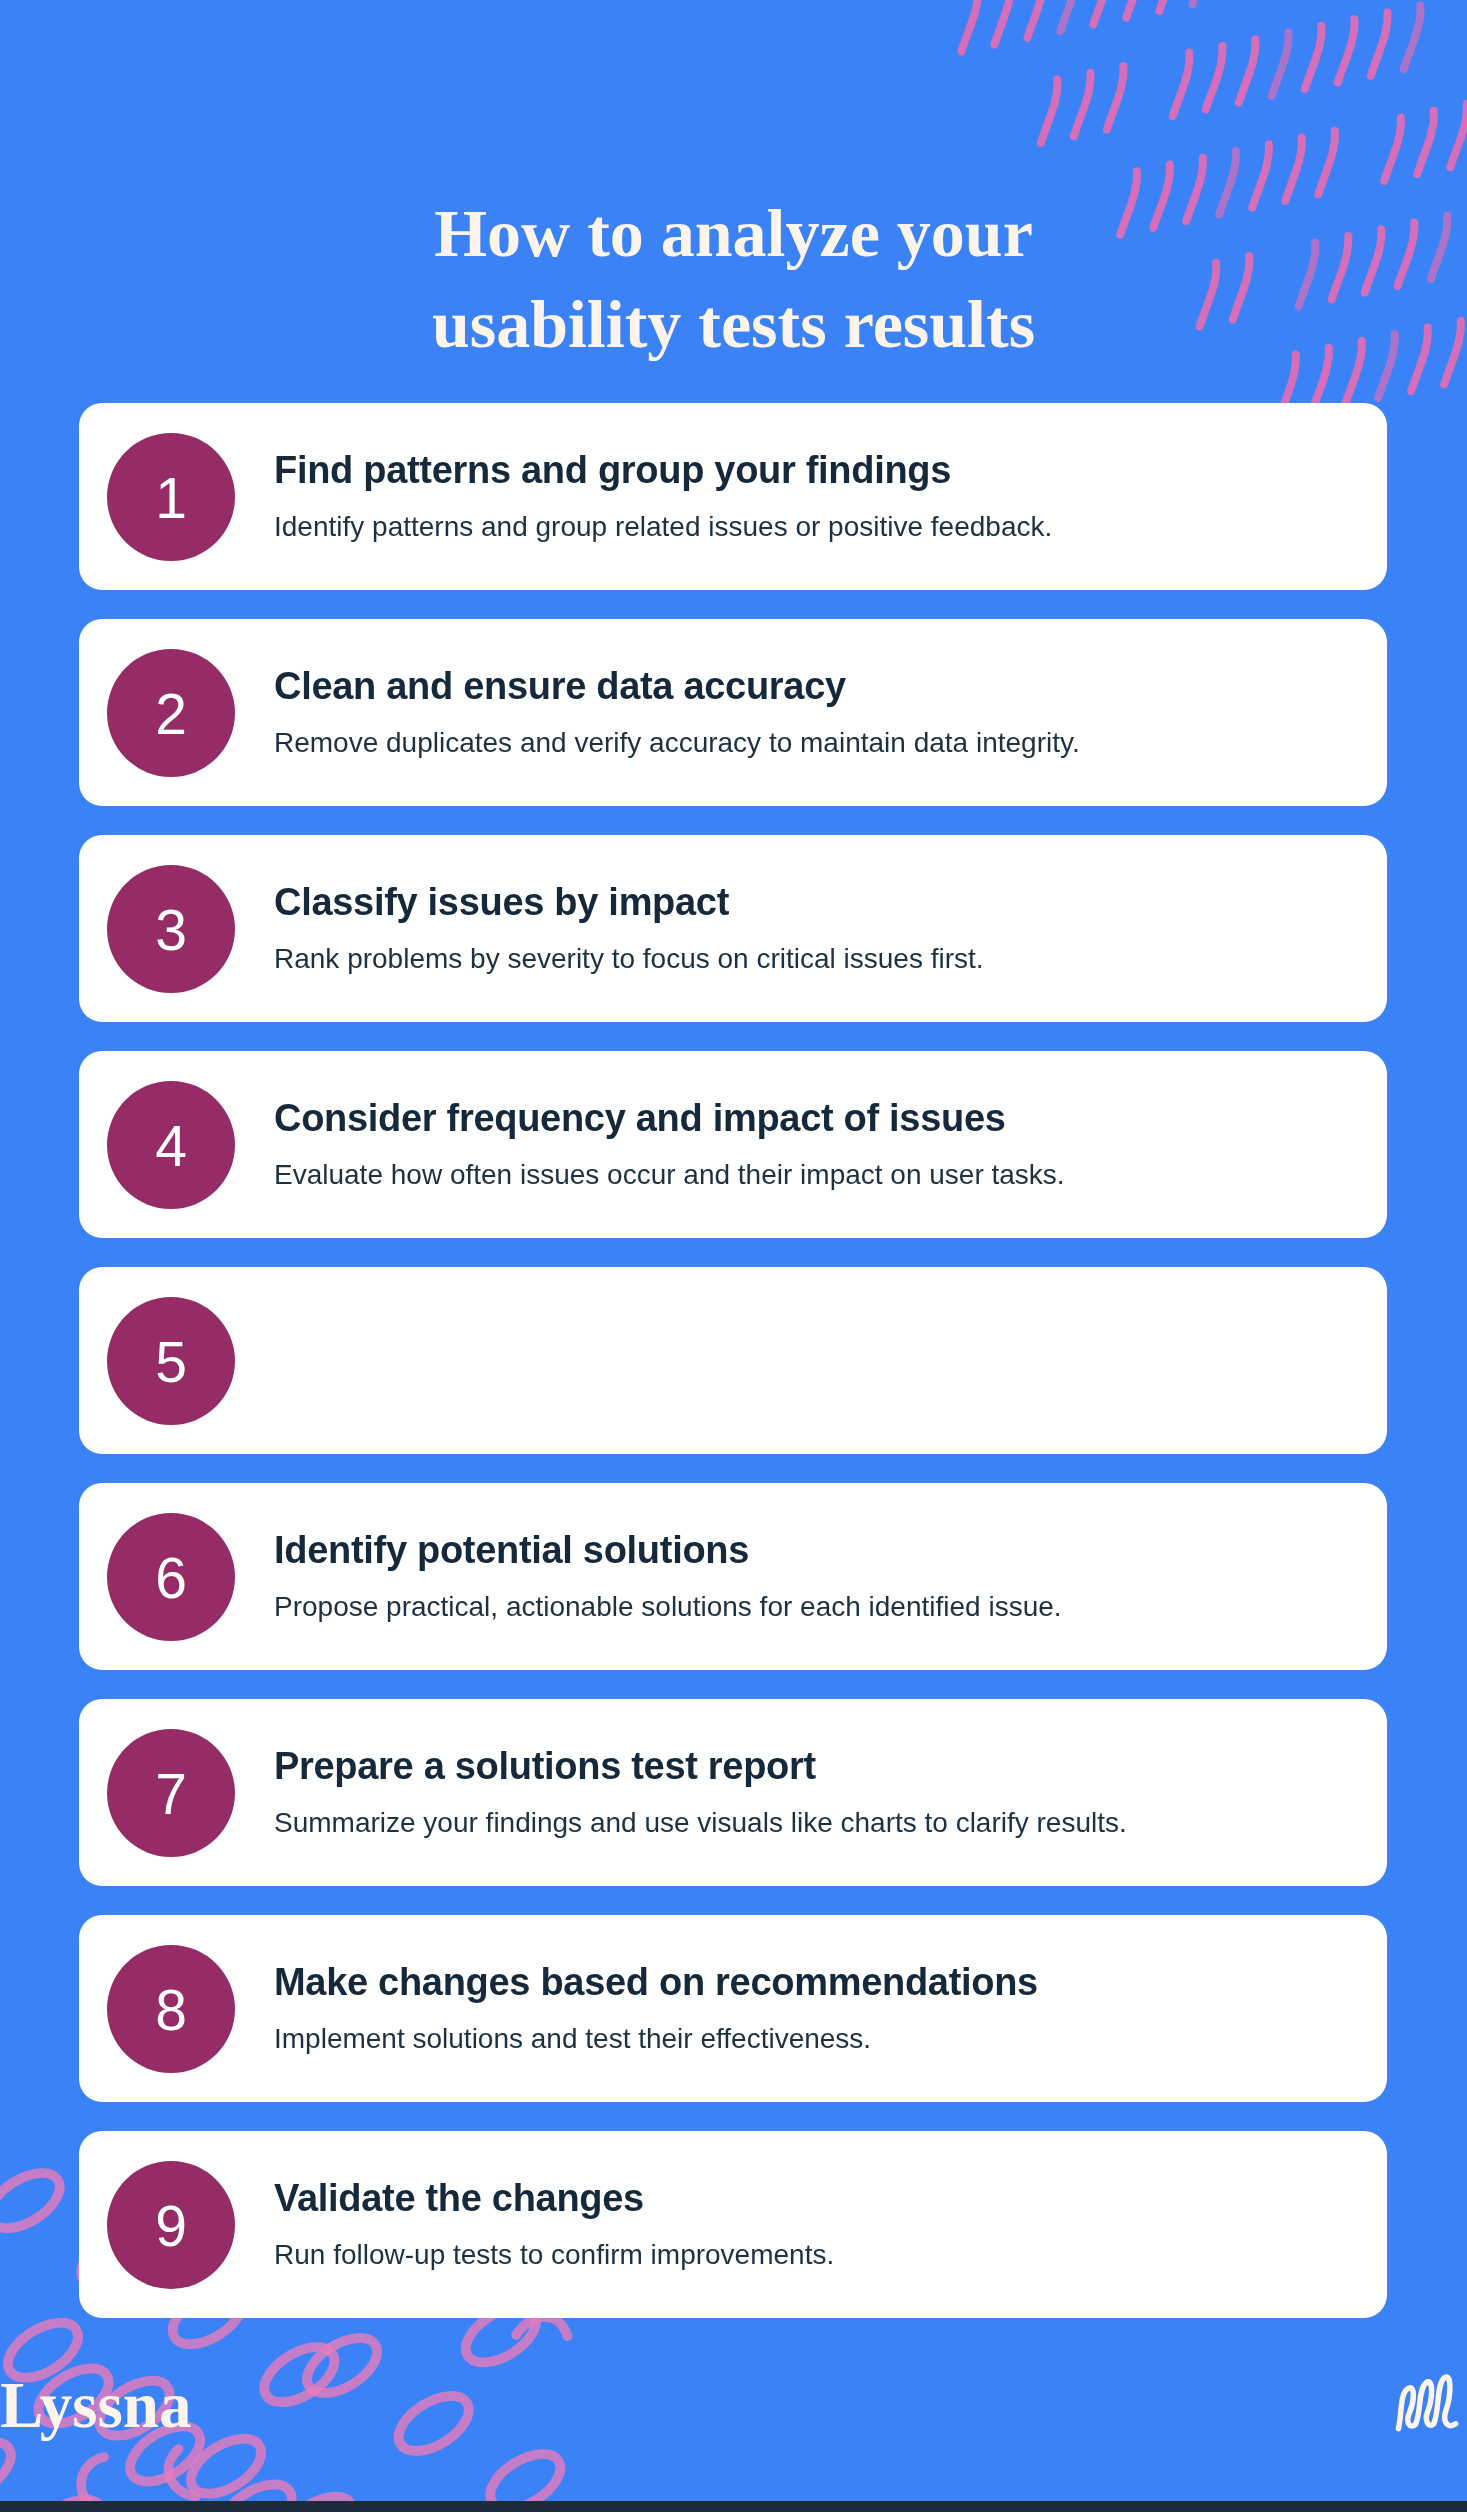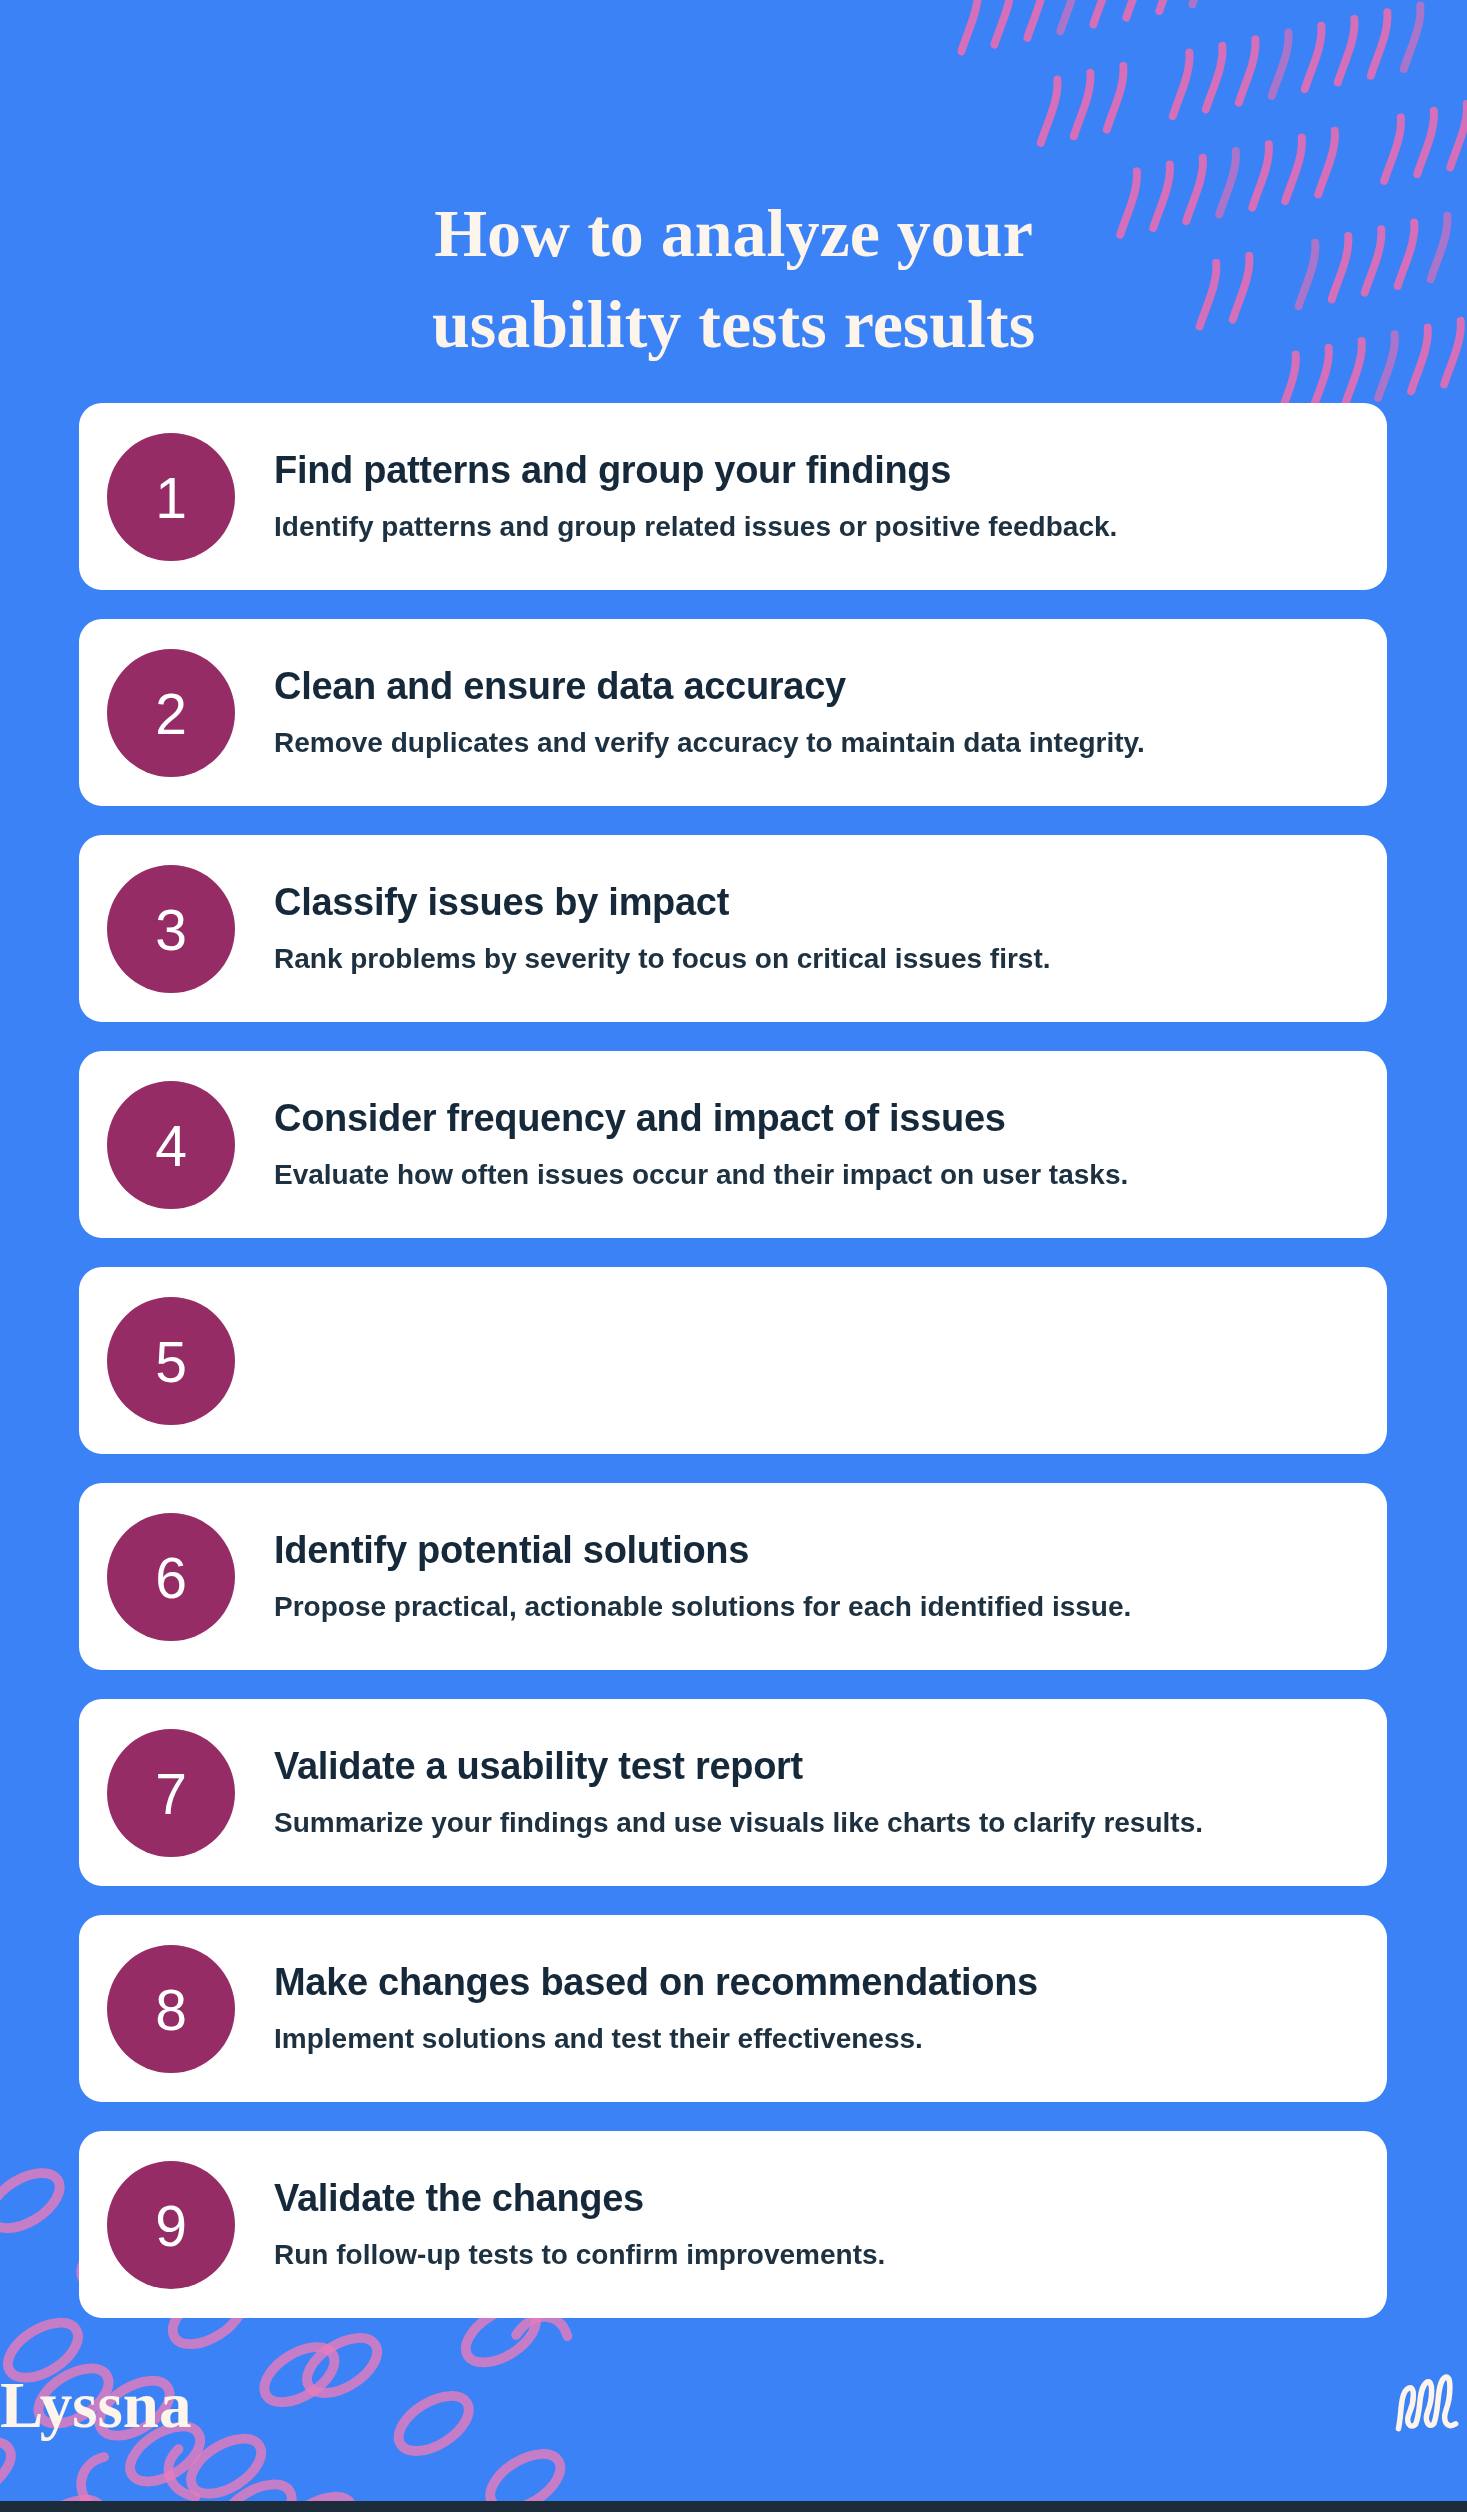--- a/index.html
+++ b/index.html
@@ -26,21 +26,21 @@
   .badge{
     width:128px;height:128px;flex:0 0 128px;border-radius:50%;
     background:#952c66;display:flex;align-items:center;justify-content:center;
   }
   .badge .num{color:#ffffff;font-size:57px;line-height:1;transform:translateY(1.8px)}
   .txt{display:flex;flex-direction:column;gap:16px;min-width:0}
   .step-title{
     margin:0;font-size:38px;font-weight:700;color:#16293b;
     letter-spacing:-0.3px;line-height:1.15;
   }
-  .step-desc{margin:0;font-size:28px;font-weight:700;color:#1d3141;line-height:1.25}
+  .step-desc{margin:0;font-size:28px;font-weight:400;color:#1d3141;line-height:1.25}
   .footer{
     position:absolute;top:2369px;left:0;width:100%;z-index:1;
     display:flex;justify-content:space-between;align-items:flex-end;gap:25px;
   }
   .logo-text{
     color:#fdf4ec;font-family:"Liberation Serif",serif;font-weight:700;
     font-size:65px;line-height:1;
   }
   .logo-mark{margin-bottom:2.4px}
   .bottom-bar{position:absolute;left:0;bottom:0;width:100%;height:11px;background:#1d2c3a;z-index:3}
@@ -183,21 +183,21 @@
       <h2 class="step-title">Identify potential solutions</h2>
       <p class="step-desc">Propose practical, actionable solutions for each identified issue.</p>
     </div>
   </section>
 
   <section class="card">
     <div class="badge">
       <span class="num">7</span>
     </div>
     <div class="txt">
-      <h2 class="step-title">Validate a usability test report</h2>
+      <h2 class="step-title">Prepare a solutions test report</h2>
       <p class="step-desc">Summarize your findings and use visuals like charts to clarify results.</p>
     </div>
   </section>
 
   <section class="card">
     <div class="badge">
       <span class="num">8</span>
     </div>
     <div class="txt">
       <h2 class="step-title">Make changes based on recommendations</h2>

